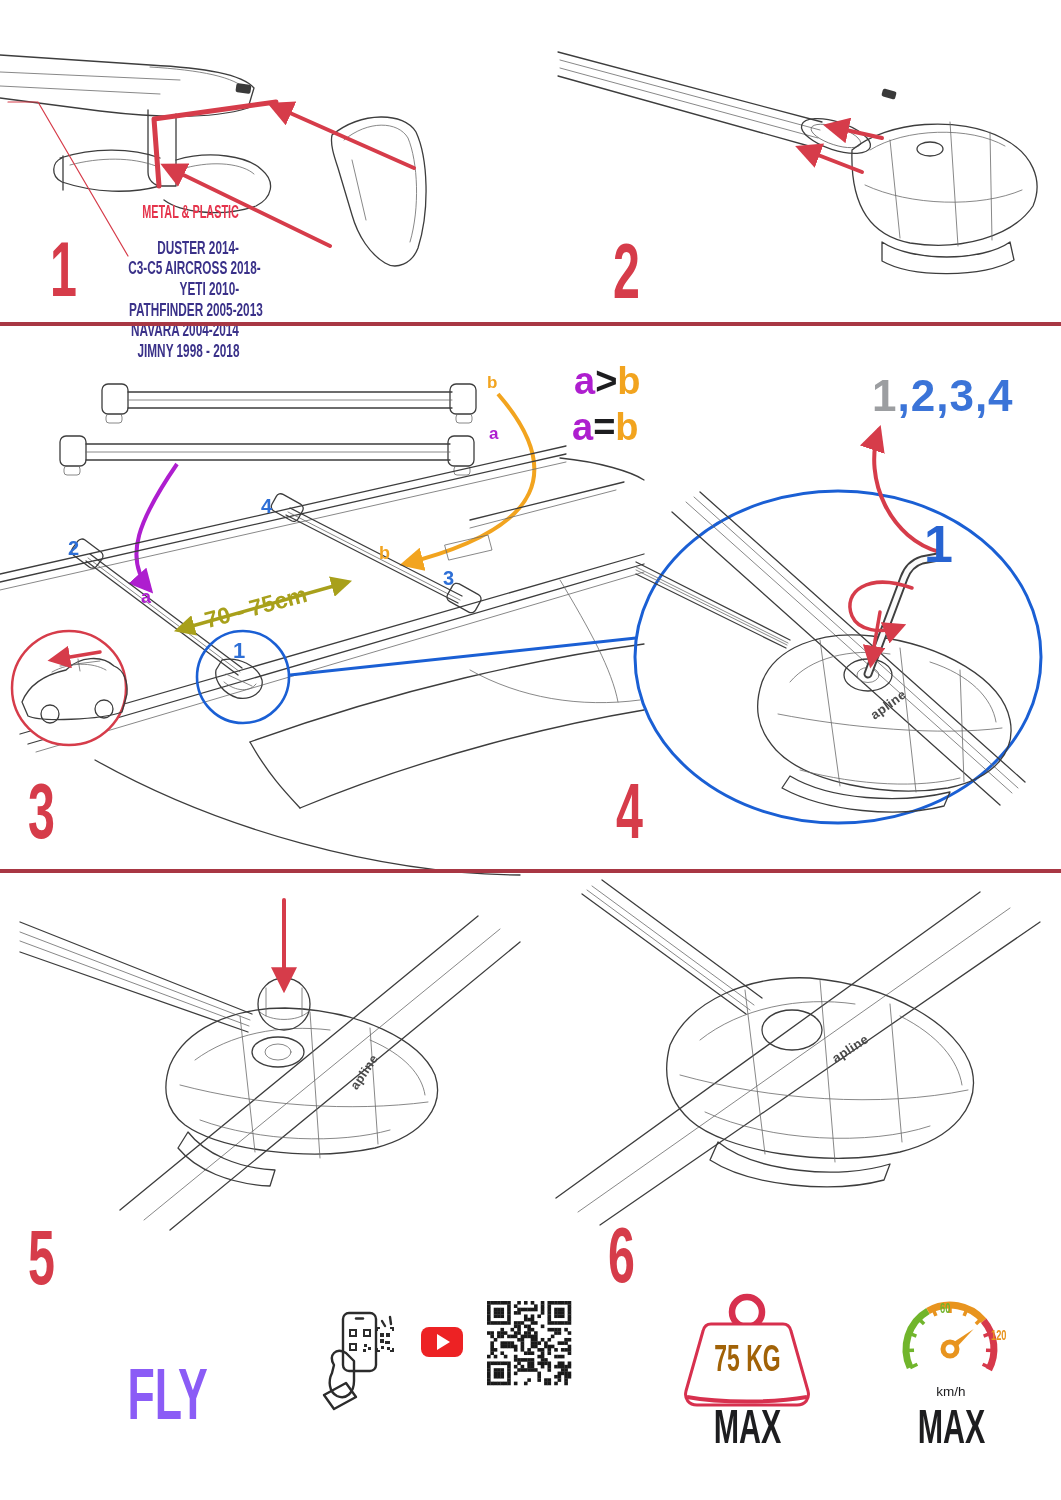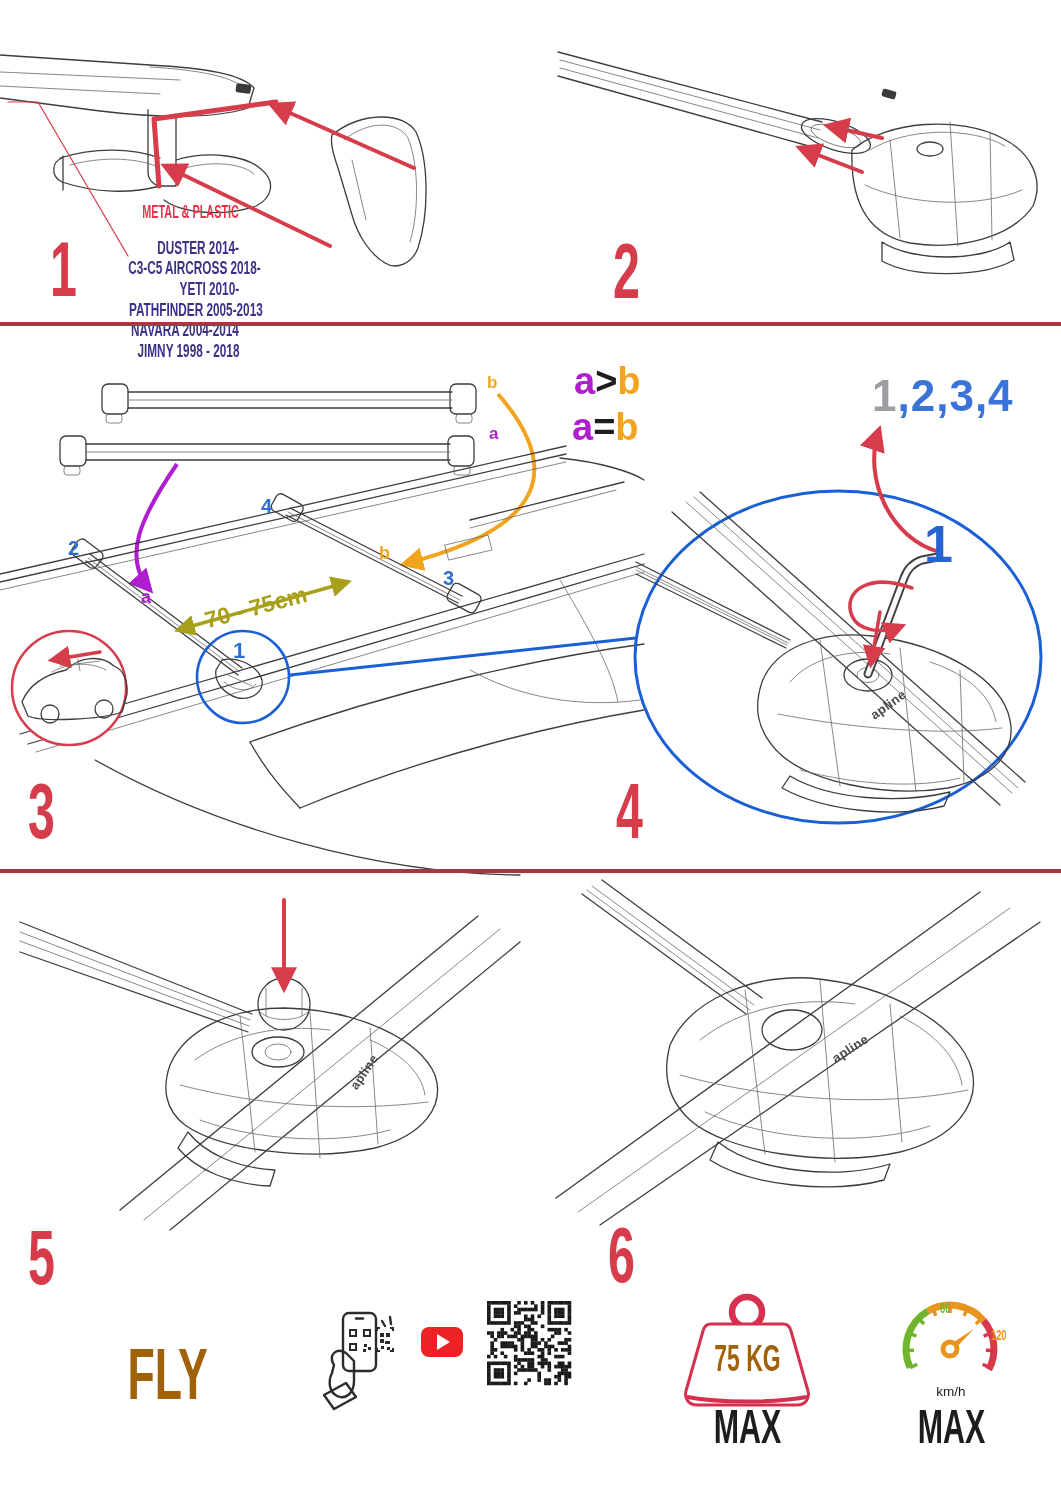--- a/index.html
+++ b/index.html
@@ -10,21 +10,21 @@
   .cx{display:inline-block;transform:scaleX(.62);}
   .cxl{transform-origin:0 50%;}
   .cxr{transform-origin:100% 50%;}
   .cxc{transform-origin:50% 50%;}
   .stepnum{font-size:78px;font-weight:700;color:#d63c4a;}
   .bluelbl{color:#2e6fd6;font-weight:700;}
   .purple{color:#ae1ecf;}
   .orange{color:#f2a41f;}
   .olive{color:#a8a01b;}
   .gray{color:#9c9ea1;}
-  .navy{color:#a16207;}
+  .navy{color:#8b5cf6;margin-top:20px;}
   .dark{color:#1d1d1f;}
   .crimson{color:#a16207;}
   .seq{font-size:44px;font-weight:700;letter-spacing:1px;}
   .seqblue{color:#3b74d8;}
   .rule{font-size:38px;font-weight:700;}
   .modelblock{text-align:right;color:#3a3189;font-weight:700;}
   .modelline{font-size:19px;line-height:1.09;}
   .brandfoot{color:#4a4a4a;font-weight:700;letter-spacing:.5px;}
   .divider{position:absolute;left:0;width:1061px;height:4px;background:#a83744;}
   svg{position:absolute;overflow:visible;}

